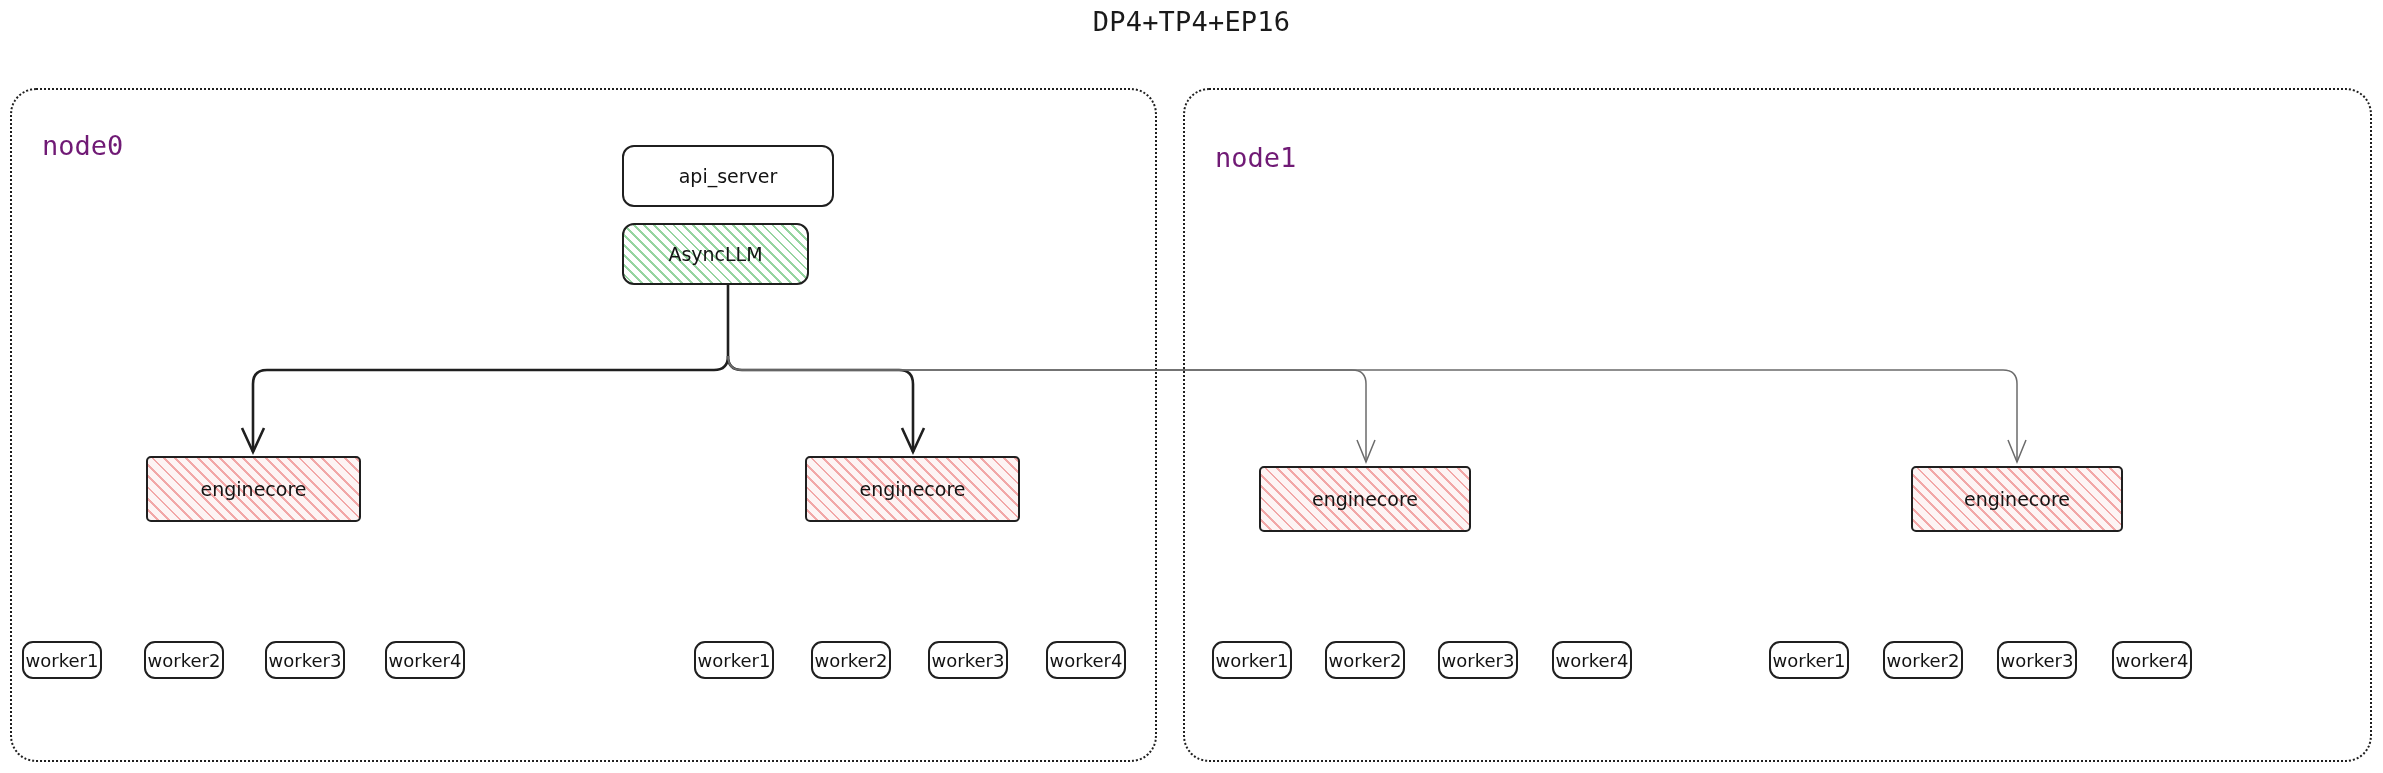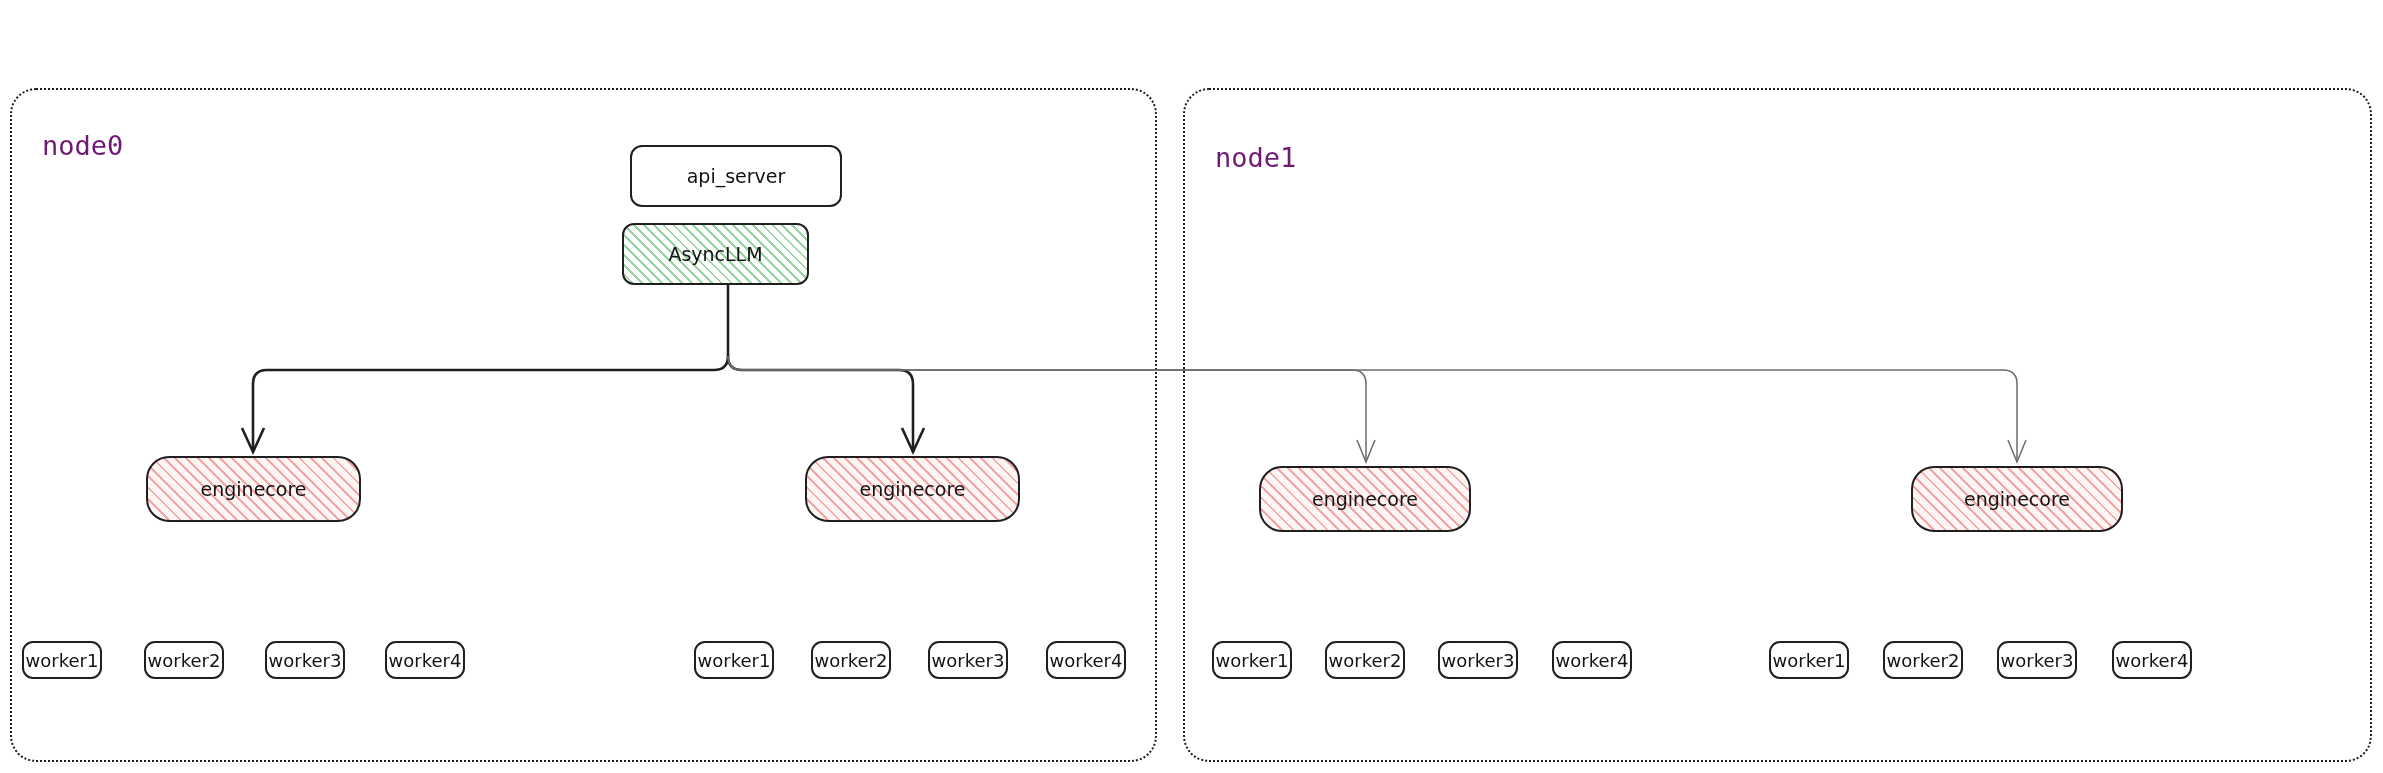--- a/index.html
+++ b/index.html
@@ -62,40 +62,39 @@
     color: #131313;
     font-size: 19px;
     white-space: nowrap;
     z-index: 3;
   }
 
   
   .box.api-server {
     border-radius: 12px;
     z-index: 3;
-    margin-left: 8px;
   }
 
   
   .box.hatch-green {
     border-radius: 12px;
     background-color: #ffffff;
     background-image: repeating-linear-gradient(
         45deg,
         rgba(94, 190, 110, 0.0) 0px,
         rgba(94, 190, 110, 0.0) 5px,
         rgba(94, 190, 110, 0.65) 5px,
         rgba(94, 190, 110, 0.65) 7px
     );
     z-index: 4;
   }
 
   
   .box.hatch-red {
-    border-radius: 23px;
+    border-radius: 5px;
     background-color: #fdf4f4;
     background-image: repeating-linear-gradient(
         45deg,
         rgba(235, 120, 120, 0.0) 0px,
         rgba(235, 120, 120, 0.0) 6px,
         rgba(235, 120, 120, 0.62) 6px,
         rgba(235, 120, 120, 0.62) 8px
     );
   }
 
@@ -115,20 +114,21 @@
     height: 773px;
     z-index: 1;
     pointer-events: none;
   }
 </style>
 </head>
 <body>
 
 <div id="canvas">
 
+  <div id="diagram-title">DP4+TP4+EP16</div>
 
   <svg id="connectors" viewBox="0 0 2383 773" xmlns="http://www.w3.org/2000/svg">
       <path d="M 728 285 L 728 356" fill="none" stroke="#1f1f1f" stroke-width="2.6" stroke-linecap="butt"></path>
       <path d="M 728 356 Q 728 370 714 370 L 267 370 Q 253 370 253 384 L 253 452" fill="none" stroke="#1f1f1f" stroke-width="2.6" stroke-linecap="butt"></path>
       <path d="M 242 428 L 253 452 L 264 428" fill="none" stroke="#1f1f1f" stroke-width="2.6" stroke-linejoin="miter"></path>
       <path d="M 728 356 Q 728 370 742 370 L 899 370 Q 913 370 913 384 L 913 452" fill="none" stroke="#1f1f1f" stroke-width="2.6" stroke-linecap="butt"></path>
       <path d="M 902 428 L 913 452 L 924 428" fill="none" stroke="#1f1f1f" stroke-width="2.6" stroke-linejoin="miter"></path>
       <path d="M 728 356 Q 728 370 742 370 L 1352 370 Q 1366 370 1366 384 L 1366 462" fill="none" stroke="#6b6b6b" stroke-width="1.5" stroke-linecap="butt"></path>
       <path d="M 1357 440 L 1366 462 L 1375 440" fill="none" stroke="#6b6b6b" stroke-width="1.5" stroke-linejoin="miter"></path>
       <path d="M 728 356 Q 728 370 742 370 L 2003 370 Q 2017 370 2017 384 L 2017 462" fill="none" stroke="#6b6b6b" stroke-width="1.5" stroke-linecap="butt"></path>

